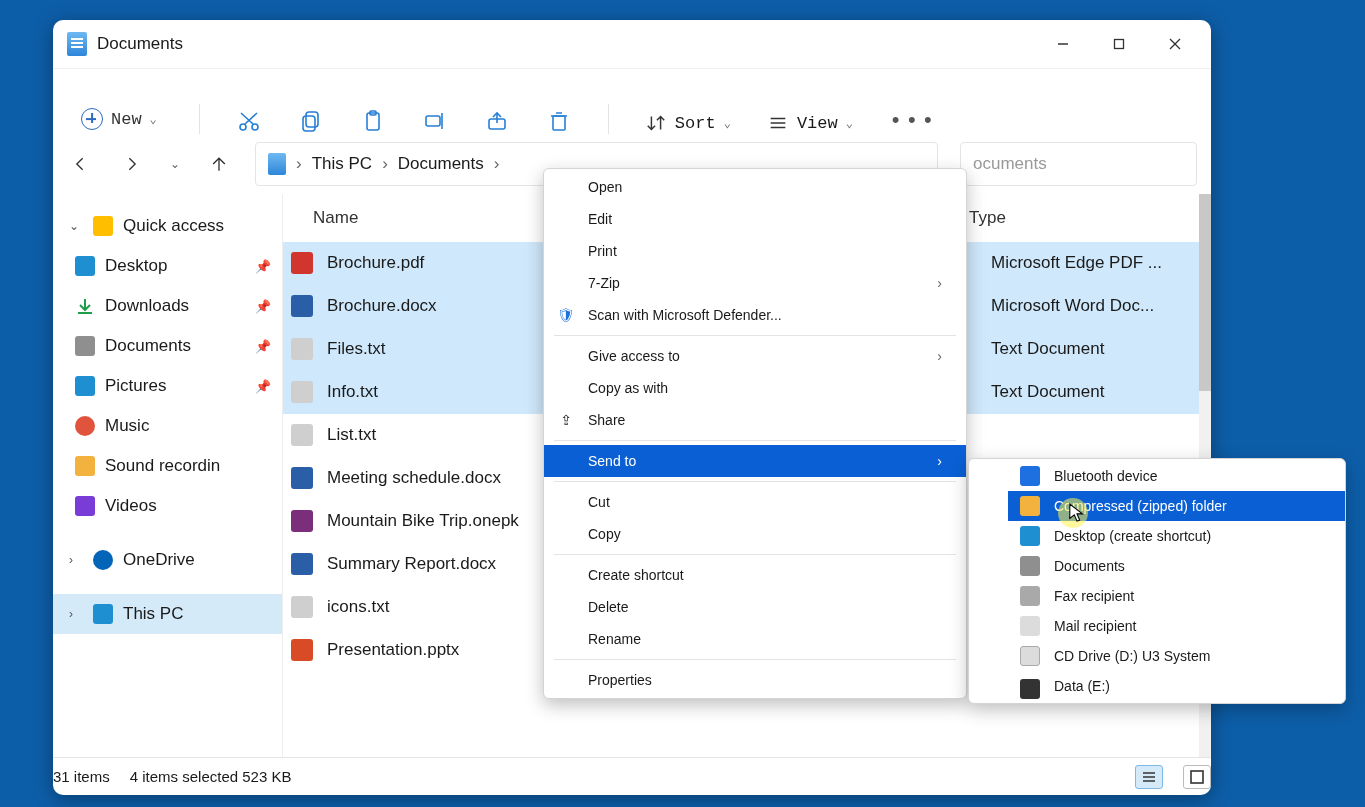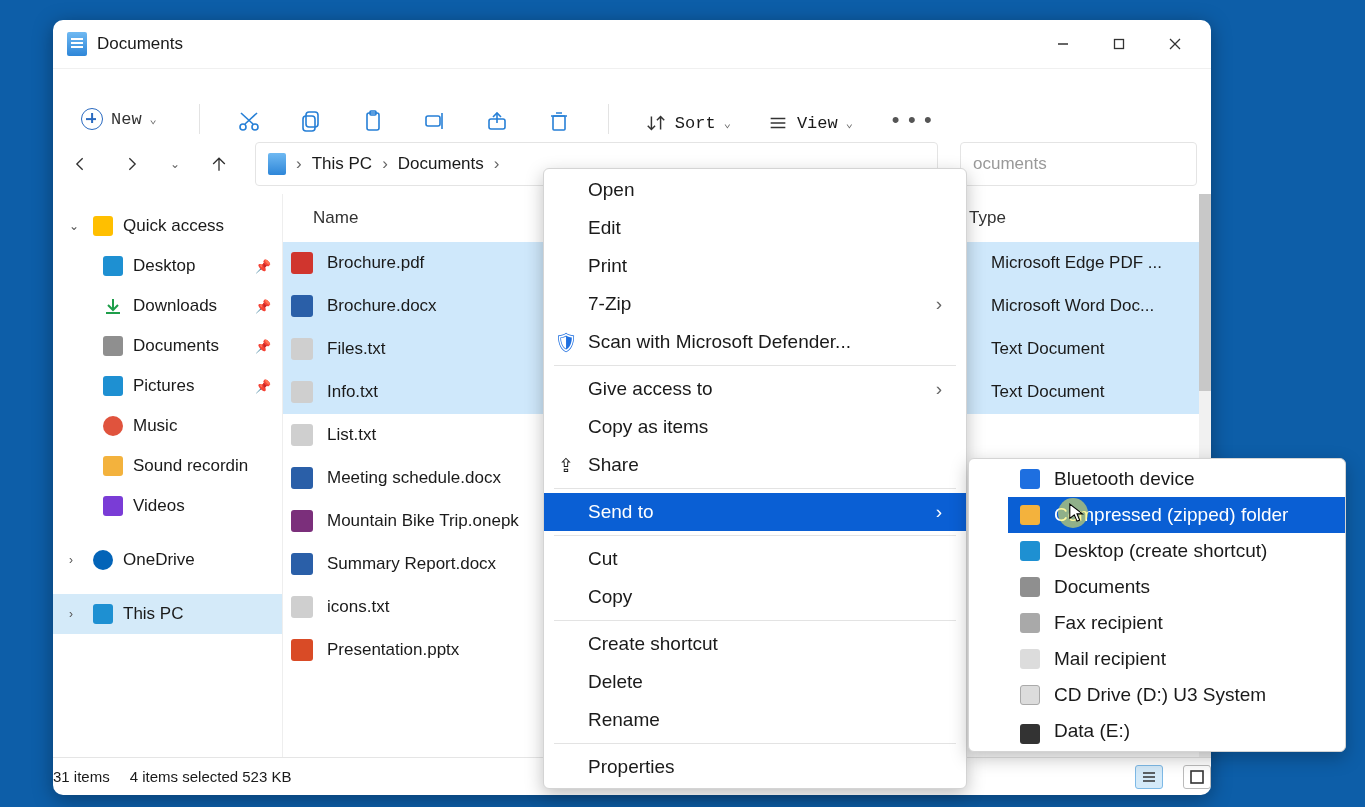--- a/index.html
+++ b/index.html
@@ -112,21 +112,21 @@
 .ic-desk{background:#1e90d2;}
 .ic-down{background:transparent;}
 .ic-down svg{stroke:#1e9e4a;}
 .ic-doc{background:#8f8f8f;}
 .ic-pic{background:#1e90d2;}
 .ic-music{background:#e0533d;border-radius:50%;}
 .ic-folder{background:#f3b23d;}
 .ic-video{background:#7a3cd6;}
 .ic-od{background:#0364b8;border-radius:50%;}
 .ic-pc{background:#1e90d2;}
-.sbchild { padding-left:22px;margin-left:28px; }
+.sbchild { padding-left:22px; }
 .sbchild.wpin { padding-right:10px; }
 .sbitem.selected{ background:#d4eaf9; }
 
 .filearea { flex:1; display:flex; flex-direction:column; overflow:hidden; }
 .filehdr { display:flex; padding:14px 30px; font-size:17px; color:#333; }
 .filehdr .col-name { flex:1; }
 .filehdr .col-type { width:200px; }
 .filelist { flex:1; overflow:hidden; }
 .filerow {
   display:flex; align-items:center; padding:10px 8px; font-size:17px;
@@ -150,21 +150,21 @@
 .viewbtn{width:28px;height:24px;border:1px solid #bbb;border-radius:3px;display:flex;align-items:center;justify-content:center;cursor:pointer;}
 .viewbtn.active{background:#d4eaf9;border-color:#7db9e6;}
 .viewbtn svg{width:16px;height:16px;stroke:#333;stroke-width:1.6;fill:none;}
 
 .vscroll{width:12px;background:#f1f1f1;}
 .vscroll .thumb{width:100%;background:#c8c8c8;}
 
 .ctxmenu {
   position:absolute; background:#fff; border:1px solid #d4d4d4;
   box-shadow:0 6px 18px rgba(0,0,0,.25); border-radius:6px;
-  font-size:19px; padding:2px 0;
+  font-size:14px; padding:2px 0;
 }
 .ctxmenu .mi {
   display:flex; align-items:center; gap:12px;
   padding:8px 24px 8px 44px; cursor:pointer; position:relative;
 }
 .ctxmenu .mi .licon{position:absolute;left:12px;width:20px;height:20px;display:flex;align-items:center;justify-content:center;}
 .ctxmenu .mi .rarr{margin-left:auto;color:#666;}
 .ctxmenu .msep{height:1px;background:#e3e3e3;margin:4px 10px;}
 .ctxmenu .mi.highlight{background:#0a5fd4;color:#fff;}
 .submenu .mi { padding:7px 22px 7px 46px; }
@@ -466,21 +466,21 @@
   <div class="mi">
       <span class="licon" style="color:#1e6fe0">🛡</span>
       <span>Scan with Microsoft Defender...</span>
     </div>
   <div class="msep"></div>
   <div class="mi">
       <span>Give access to</span>
       <span class="rarr">›</span>
     </div>
   <div class="mi">
-      <span>Copy as items</span>
+      <span>Copy as with</span>
     </div>
   <div class="mi">
       <span class="licon">⇪</span>
       <span>Share</span>
     </div>
   <div class="msep"></div>
   <div class="mi highlight">
       <span>Send to</span>
       <span class="rarr" style="color:#fff">›</span>
     </div>

